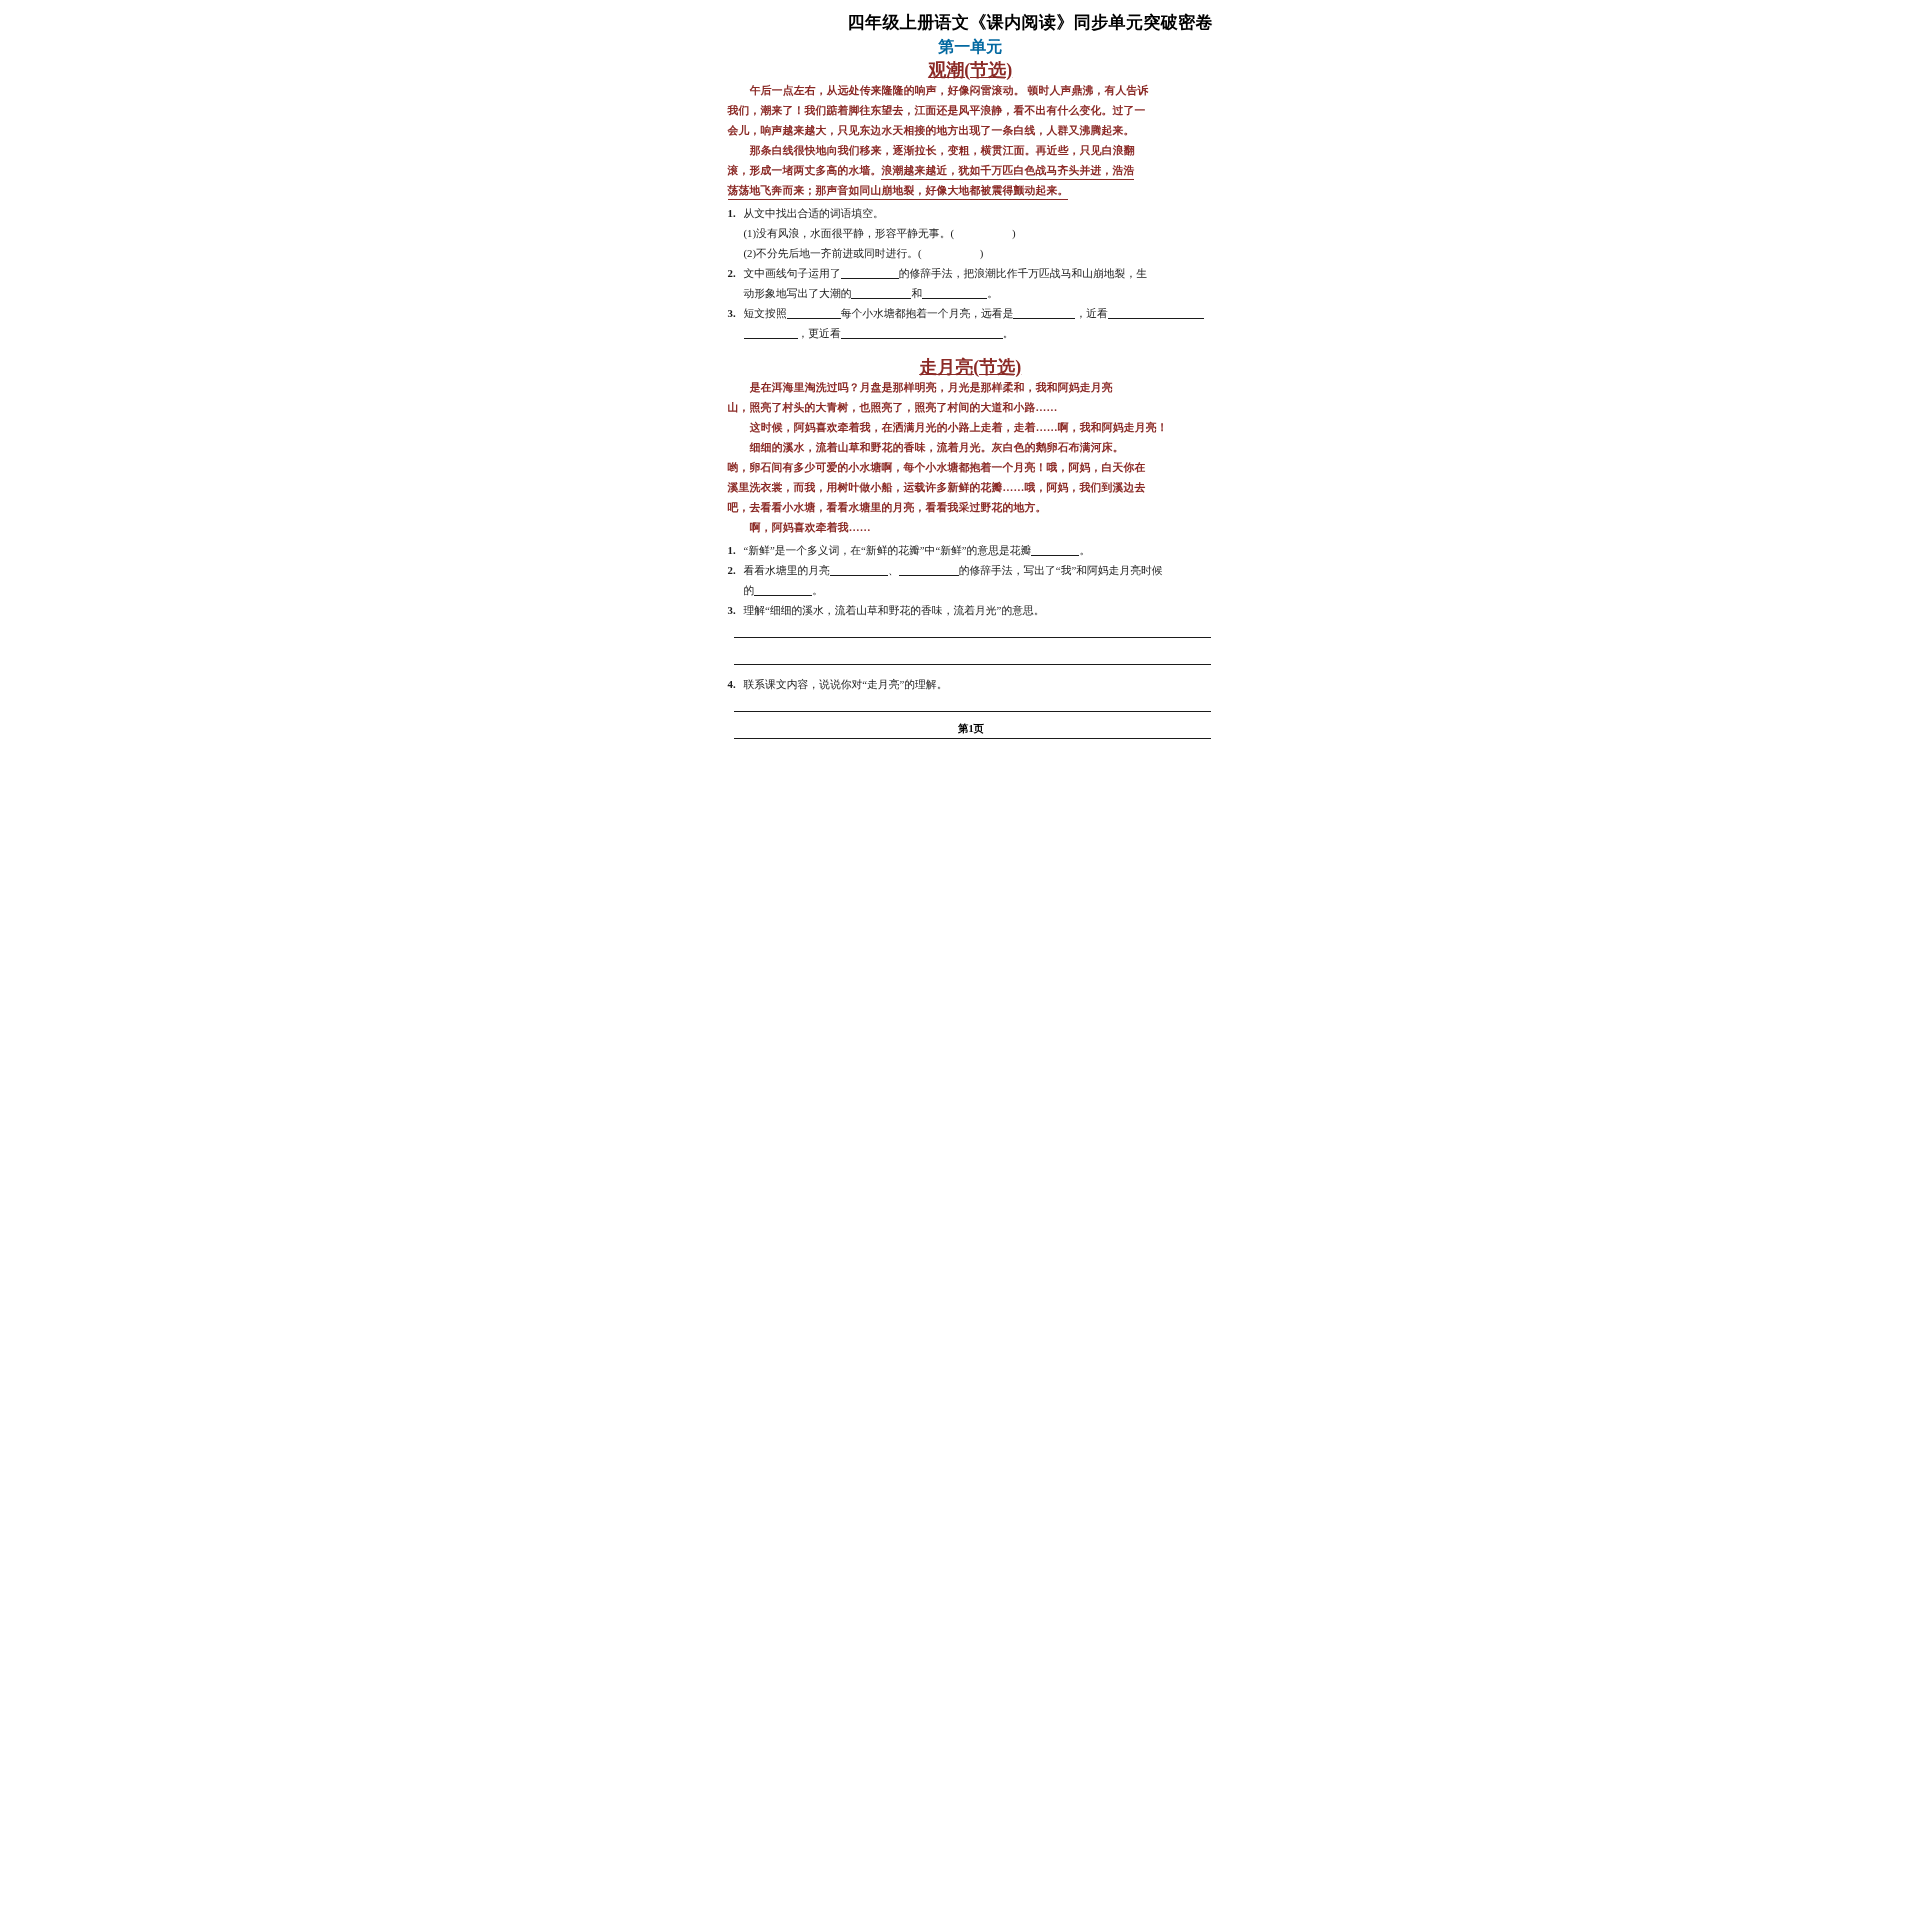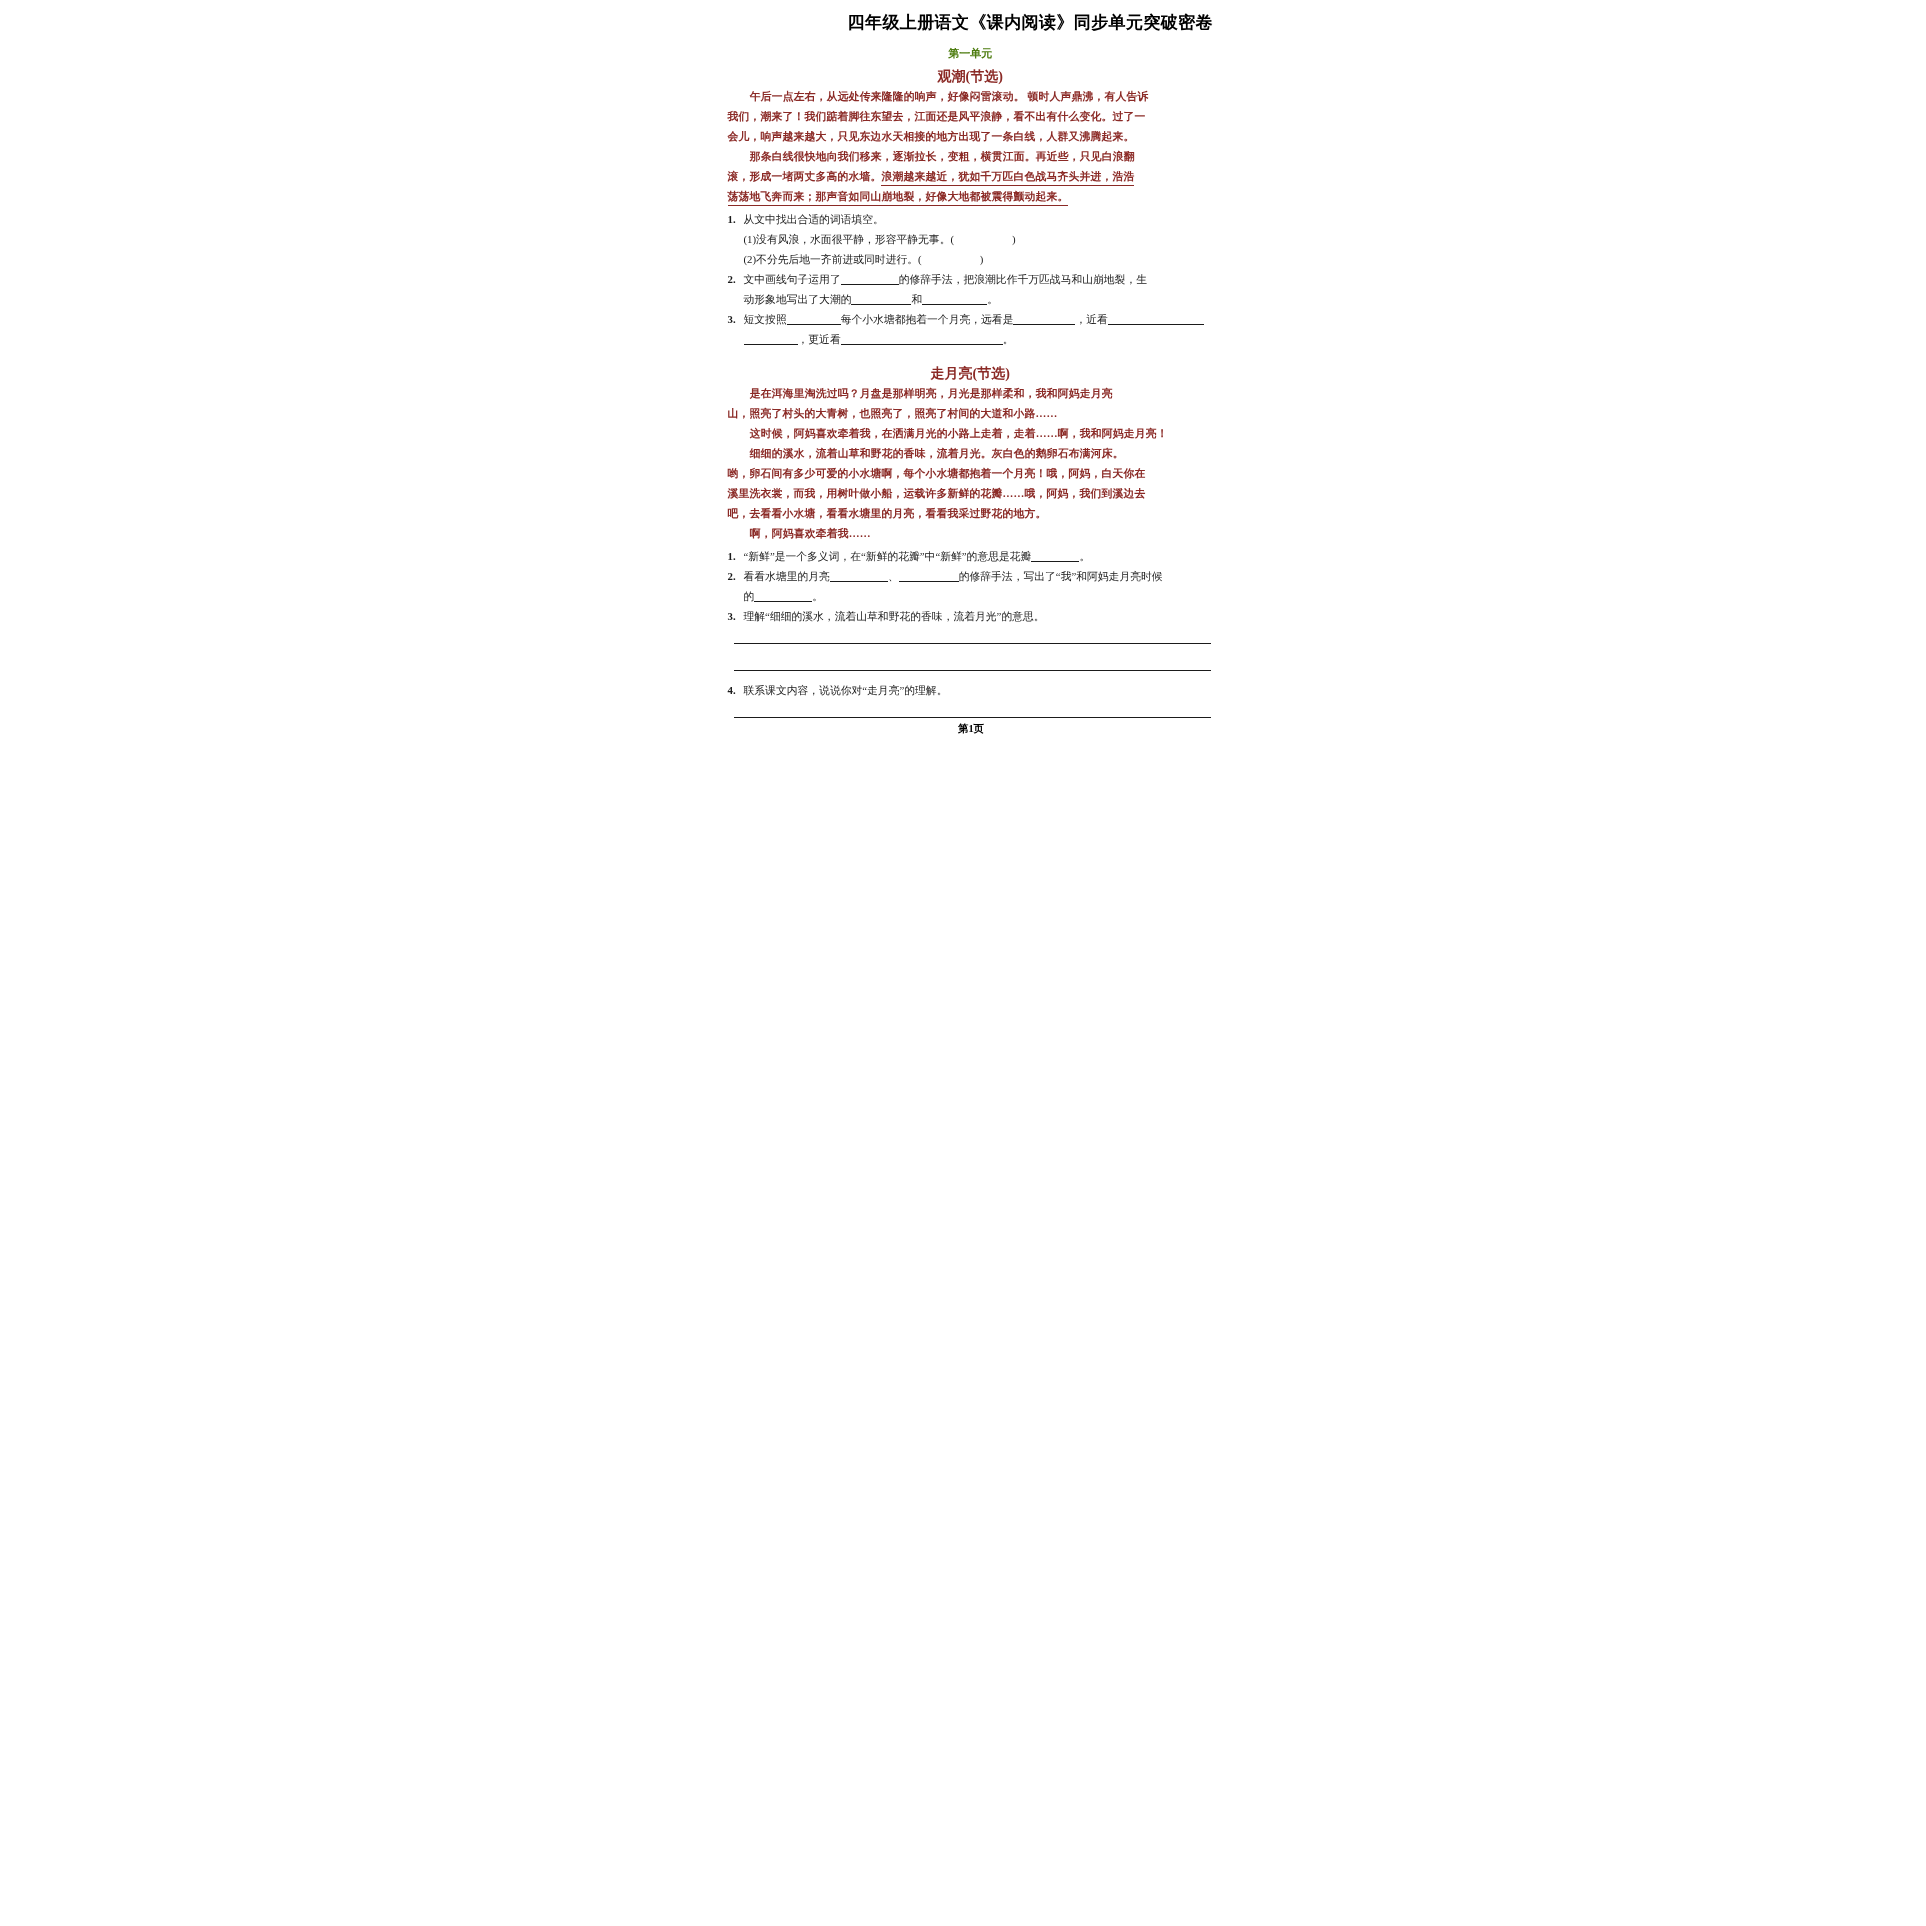--- a/index.html
+++ b/index.html
@@ -22,34 +22,35 @@
   .doc-title{
     margin:0;
     text-align:right;
     font-size:17px;
     line-height:20px;
     font-weight:bold;
     letter-spacing:0.4px;
     color:#000;
   }
   .doc-subtitle{
-    margin:13px 0 0 0;
+    margin:7px 0 0 0;
     text-align:center;
-    font-size:11px;
+    font-size:16px;
     line-height:14px;
     font-weight:bold;
-    color:#4d7c0f;
+    color:#0369a1;
   }
   .section-title{
     margin:8.5px 0 2.3px 0;
     text-align:center;
-    font-size:14px;
+    font-size:18px;
     line-height:15.4px;
     font-weight:bold;
     color:var(--red);
+    text-decoration:underline;
   }
   .section-title.sec2{
     margin-top:17px;
   }
   .passage{
     color:var(--red);
     font-size:10.8px;
     line-height:20px;
     font-weight:600;
     letter-spacing:0.2px;

